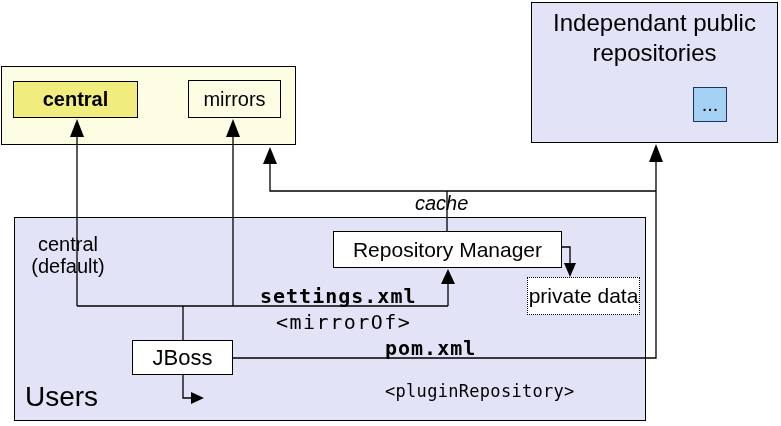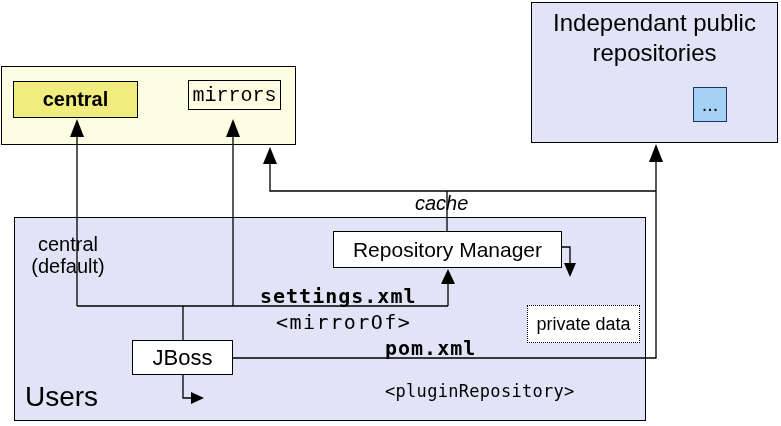--- a/index.html
+++ b/index.html
@@ -10,42 +10,42 @@
   .abs{position:absolute;box-sizing:border-box;}
   
   .container-yellow{background:#fdfde3;border:1.5px solid #000;}
   .container-lav{background:#e3e3f7;border:1.5px solid #000;}
   
   .node{display:flex;align-items:center;justify-content:center;text-align:center;}
   .node-central{background:#f0ec7d;border:1.5px solid #000;font-weight:bold;font-size:20px;}
   .node-mirrors{background:#fdfde3;border:1px solid #000;font-size:20px;}
   .node-blue{background:#a5d2f4;border:1px solid #17375e;font-size:20px;}
   .node-white{background:#ffffff;border:1px solid #000;}
-  .node-dotted{background:#ffffff;border:1px dotted #000;font-size:18px;margin-top:28px;}
+  .node-dotted{background:#ffffff;border:1px dotted #000;font-size:21px;}
   
   .lbl{position:absolute;white-space:pre;}
   .mono{font-family:"DejaVu Sans Mono",monospace;}
   .indep-title{font-size:24px;line-height:30px;text-align:center;padding-top:5px;}
   #users-label{font-size:28px;}
   #cache-label{font-size:20px;font-style:italic;}
   #central-default{font-size:20px;line-height:22px;text-align:center;}
   svg.wires{position:absolute;left:0;top:0;z-index:10;pointer-events:none;}
   svg.wires path{fill:none;stroke:#000;stroke-width:1.3px;}
   svg.wires polygon{fill:#000;stroke:none;}
 </style>
 </head>
 <body>
 
 <div id="stage">
 
   <div class="abs container-yellow" style="left:1px;top:66px;width:295px;height:79px;"></div>
   <div class="abs node node-central" style="left:13px;top:81px;width:125px;height:37px;">
     <span>central</span>
   </div>
-  <div class="abs node node-mirrors" style="left:188px;top:80px;width:93px;height:30px;font-family:Liberation Mono, monospace;">
+  <div class="abs node node-mirrors" style="left:188px;top:80px;width:93px;height:38px;">
     <span>mirrors</span>
   </div>
 
   <div class="abs container-lav" style="left:531px;top:2px;width:247px;height:141px;">
     <div class="indep-title">Independant public repositories</div>
   </div>
   <div class="abs node node-blue" style="left:693px;top:87px;width:34px;height:35px;">
     <span>...</span>
   </div>
 

